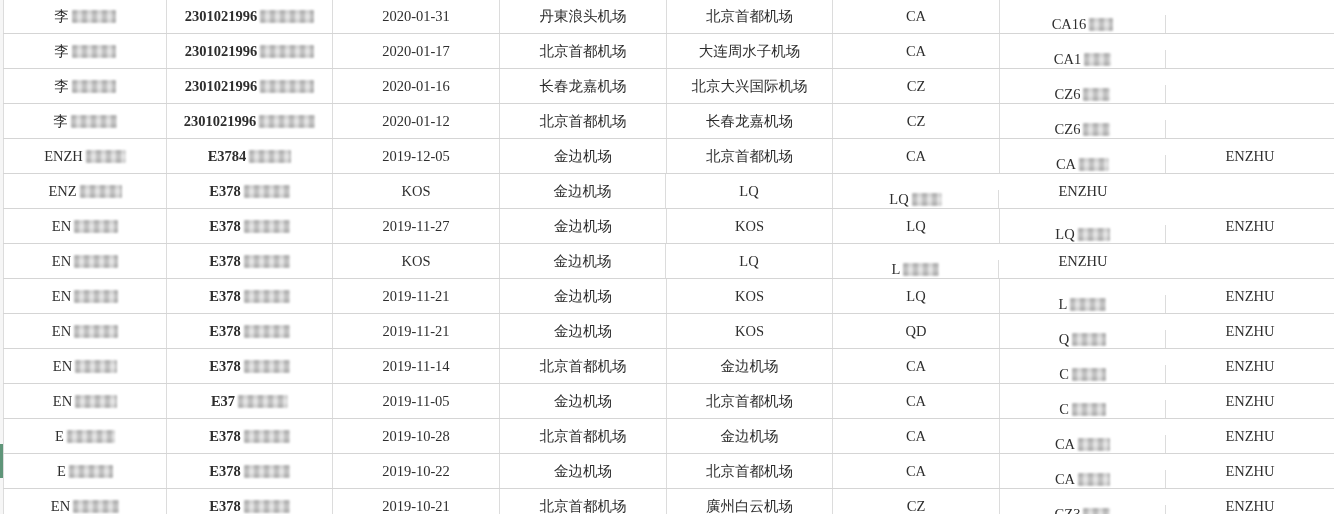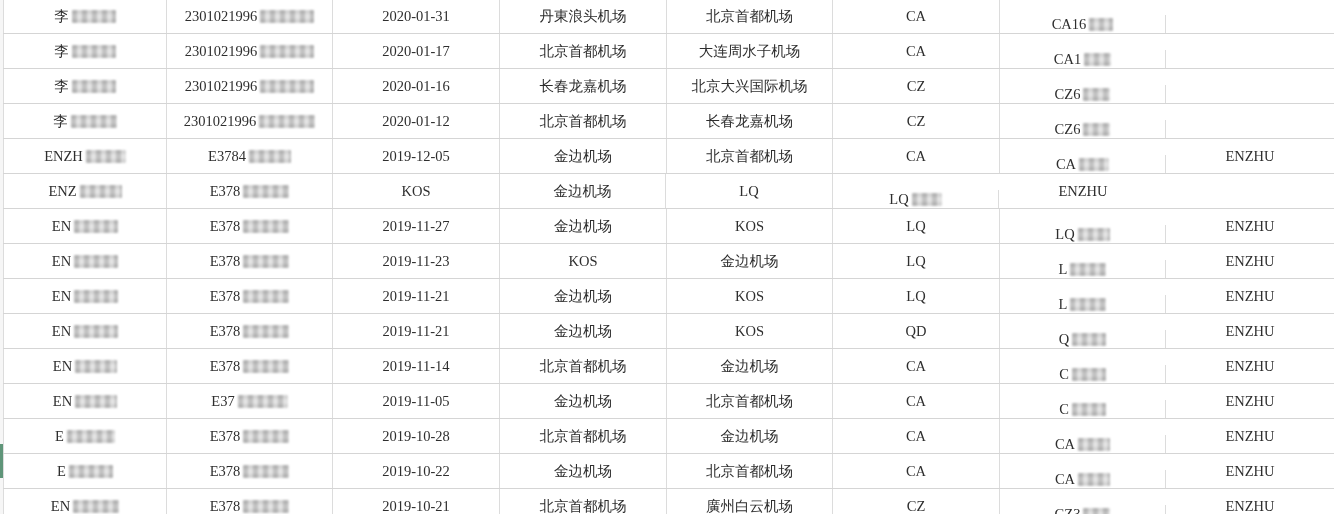--- a/index.html
+++ b/index.html
@@ -11,21 +11,21 @@
   .gutter{position:absolute;left:0;top:0;width:3px;height:514px;background:#f6f6f6;}
   .row-marker{position:absolute;left:0;top:444px;width:3px;height:34px;background:#5f9579;}
   .table{position:absolute;left:3px;top:-1px;width:1331px;}
   .row{display:flex;height:34px;border-bottom:1px solid #d5d5d5;background:#ffffff;}
   .cell{
     display:flex;align-items:center;justify-content:center;
     box-sizing:border-box;border-right:1px solid #dcdcdc;
     overflow:hidden;white-space:nowrap;
   }
   .c0{width:164px;border-left:1px solid #dcdcdc;}
-  .c1{width:166px;}
+  .c1{width:166px;font-weight:bold;}
   .c2{width:167px;}
   .c3{width:167px;}
   .c4{width:166px;}
   .c5{width:167px;}
   .c6{width:166px;margin-top:16px;}
   .c7{width:168px;border-right:none;}
   .redact{
     display:inline-block;height:13px;margin-left:3px;vertical-align:-2px;border-radius:1px;
     background-image:
       repeating-linear-gradient(90deg, rgba(173,173,173,.6) 0 5px, rgba(228,228,228,.6) 5px 10px),
@@ -234,23 +234,20 @@
       </div>
       <div class="row">
         <div class="cell c0">
           <span class="txt">EN</span>
           <span class="redact" style="width: 44px;"></span>
         </div>
         <div class="cell c1">
           <span class="txt">E378</span>
           <span class="redact" style="width: 46px;"></span>
         </div>
-        <div class="cell c2">
-          <span class="txt">2019-11-23</span>
-        </div>
         <div class="cell c3">
           <span class="txt">KOS</span>
         </div>
         <div class="cell c4">
           <span class="txt">金边机场</span>
         </div>
         <div class="cell c5">
           <span class="txt">LQ</span>
         </div>
         <div class="cell c6">

